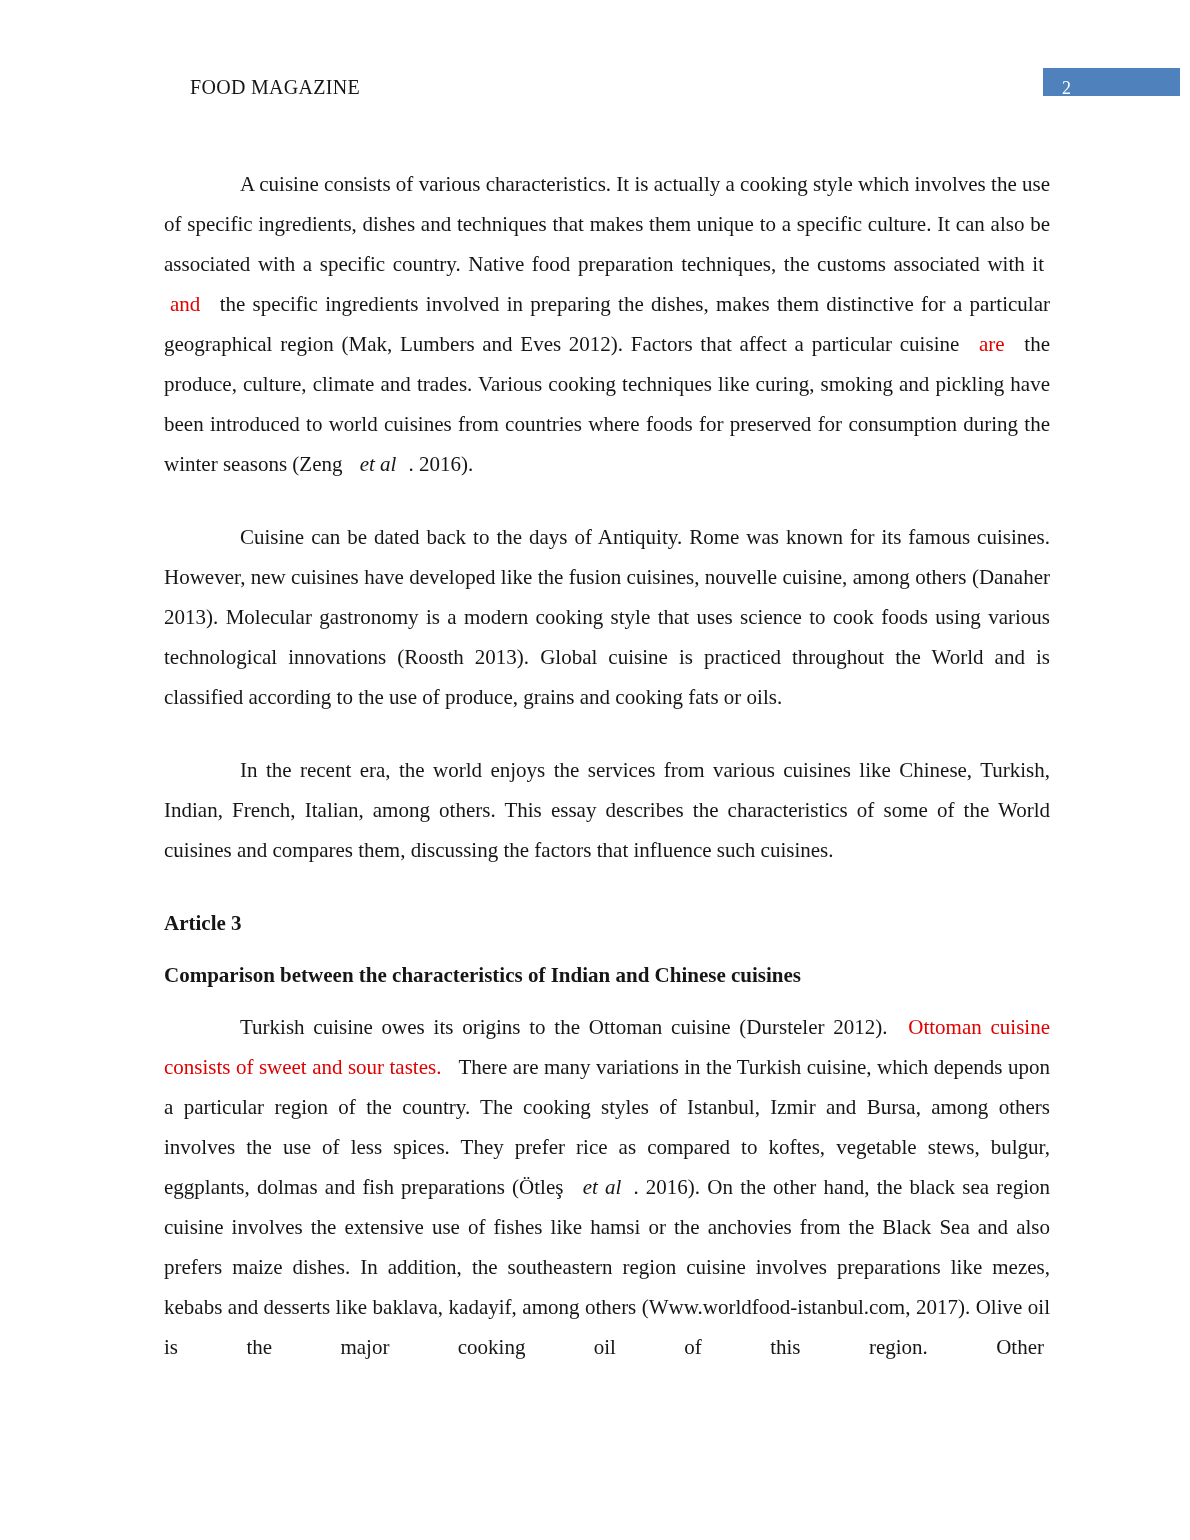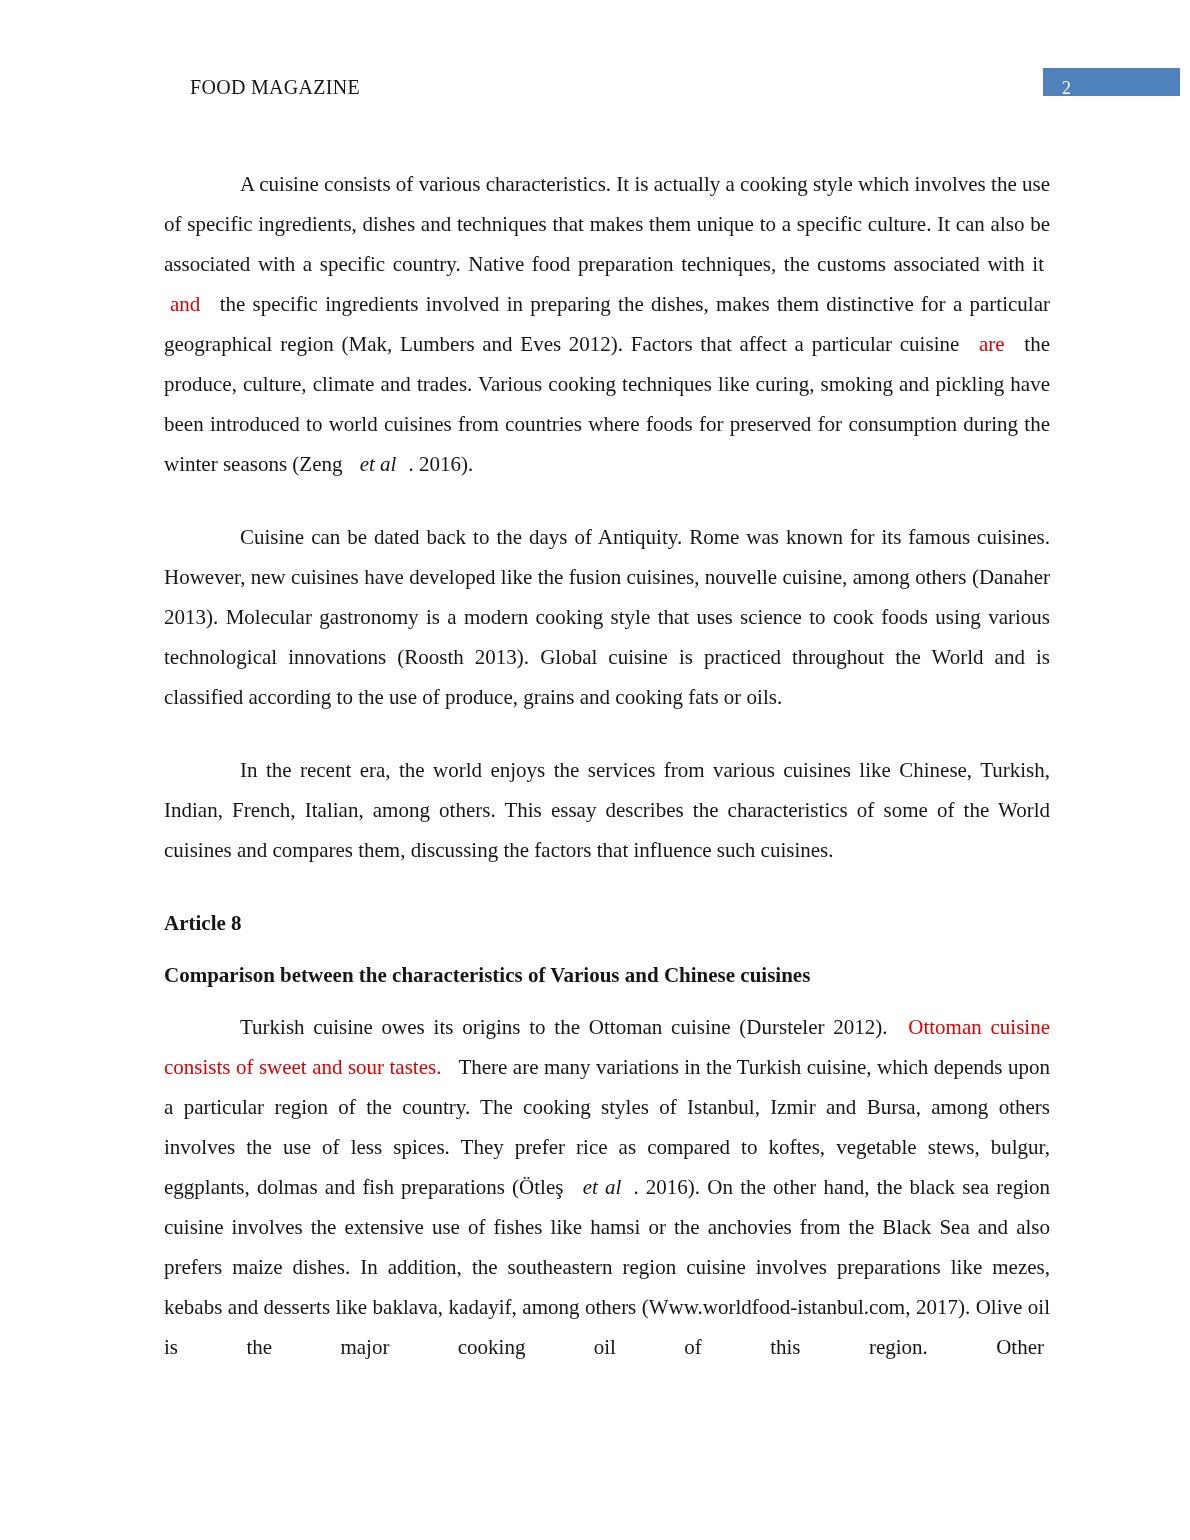--- a/index.html
+++ b/index.html
@@ -84,20 +84,20 @@
     </div>
   </div>
 
   <div class="content">
     <p class="para"><span class="run-normal">A cuisine consists of various characteristics. It is actually a cooking style which involves the use of specific ingredients, dishes and techniques that makes them unique to a specific culture. It can also be associated with a specific country. Native food preparation techniques, the customs associated with it </span><span class="run-red">and</span><span class="run-normal"> the specific ingredients involved in preparing the dishes, makes them distinctive for a particular geographical region (Mak, Lumbers and Eves 2012). Factors that affect a particular cuisine </span><span class="run-red">are</span><span class="run-normal"> the produce, culture, climate and trades. Various cooking techniques like curing, smoking and pickling have been introduced to world cuisines from countries where foods for preserved for consumption during the winter seasons (Zeng </span><span class="run-italic">et al</span><span class="run-normal">. 2016).</span></p>
 
     <p class="para"><span class="run-normal">Cuisine can be dated back to the days of Antiquity. Rome was known for its famous cuisines. However, new cuisines have developed like the fusion cuisines, nouvelle cuisine, among others (Danaher 2013). Molecular gastronomy is a modern cooking style that uses science to cook foods using various technological innovations (Roosth 2013). Global cuisine is practiced throughout the World and is classified according to the use of produce, grains and cooking fats or oils.</span></p>
 
     <p class="para"><span class="run-normal">In the recent era, the world enjoys the services from various cuisines like Chinese, Turkish, Indian, French, Italian, among others. This essay describes the characteristics of some of the World cuisines and compares them, discussing the factors that influence such cuisines.</span></p>
 
-    <h2 class="head article-head">Article 8</h2>
+    <h2 class="head article-head">Article 3</h2>
 
-    <h2 class="head comparison-head">Comparison between the characteristics of Various and Chinese cuisines</h2>
+    <h2 class="head comparison-head">Comparison between the characteristics of Indian and Chinese cuisines</h2>
 
     <p class="para cont"><span class="run-normal">Turkish cuisine owes its origins to the Ottoman cuisine (Dursteler 2012). </span><span class="run-red">Ottoman cuisine consists of sweet and sour tastes.</span><span class="run-normal"> There are many variations in the Turkish cuisine, which depends upon a particular region of the country. The cooking styles of Istanbul, Izmir and Bursa, among others involves the use of less spices. They prefer rice as compared to koftes, vegetable stews, bulgur, eggplants, dolmas and fish preparations (Ötleş </span><span class="run-italic">et al</span><span class="run-normal">. 2016). On the other hand, the black sea region cuisine involves the extensive use of fishes like hamsi or the anchovies from the Black Sea and also prefers maize dishes. In addition, the southeastern region cuisine involves preparations like mezes, kebabs and desserts like baklava, kadayif, among others (Www.worldfood-istanbul.com, 2017). Olive oil is the major cooking oil of this region. Other</span></p>
   </div>
 
 </div>
 
 </body></html>

